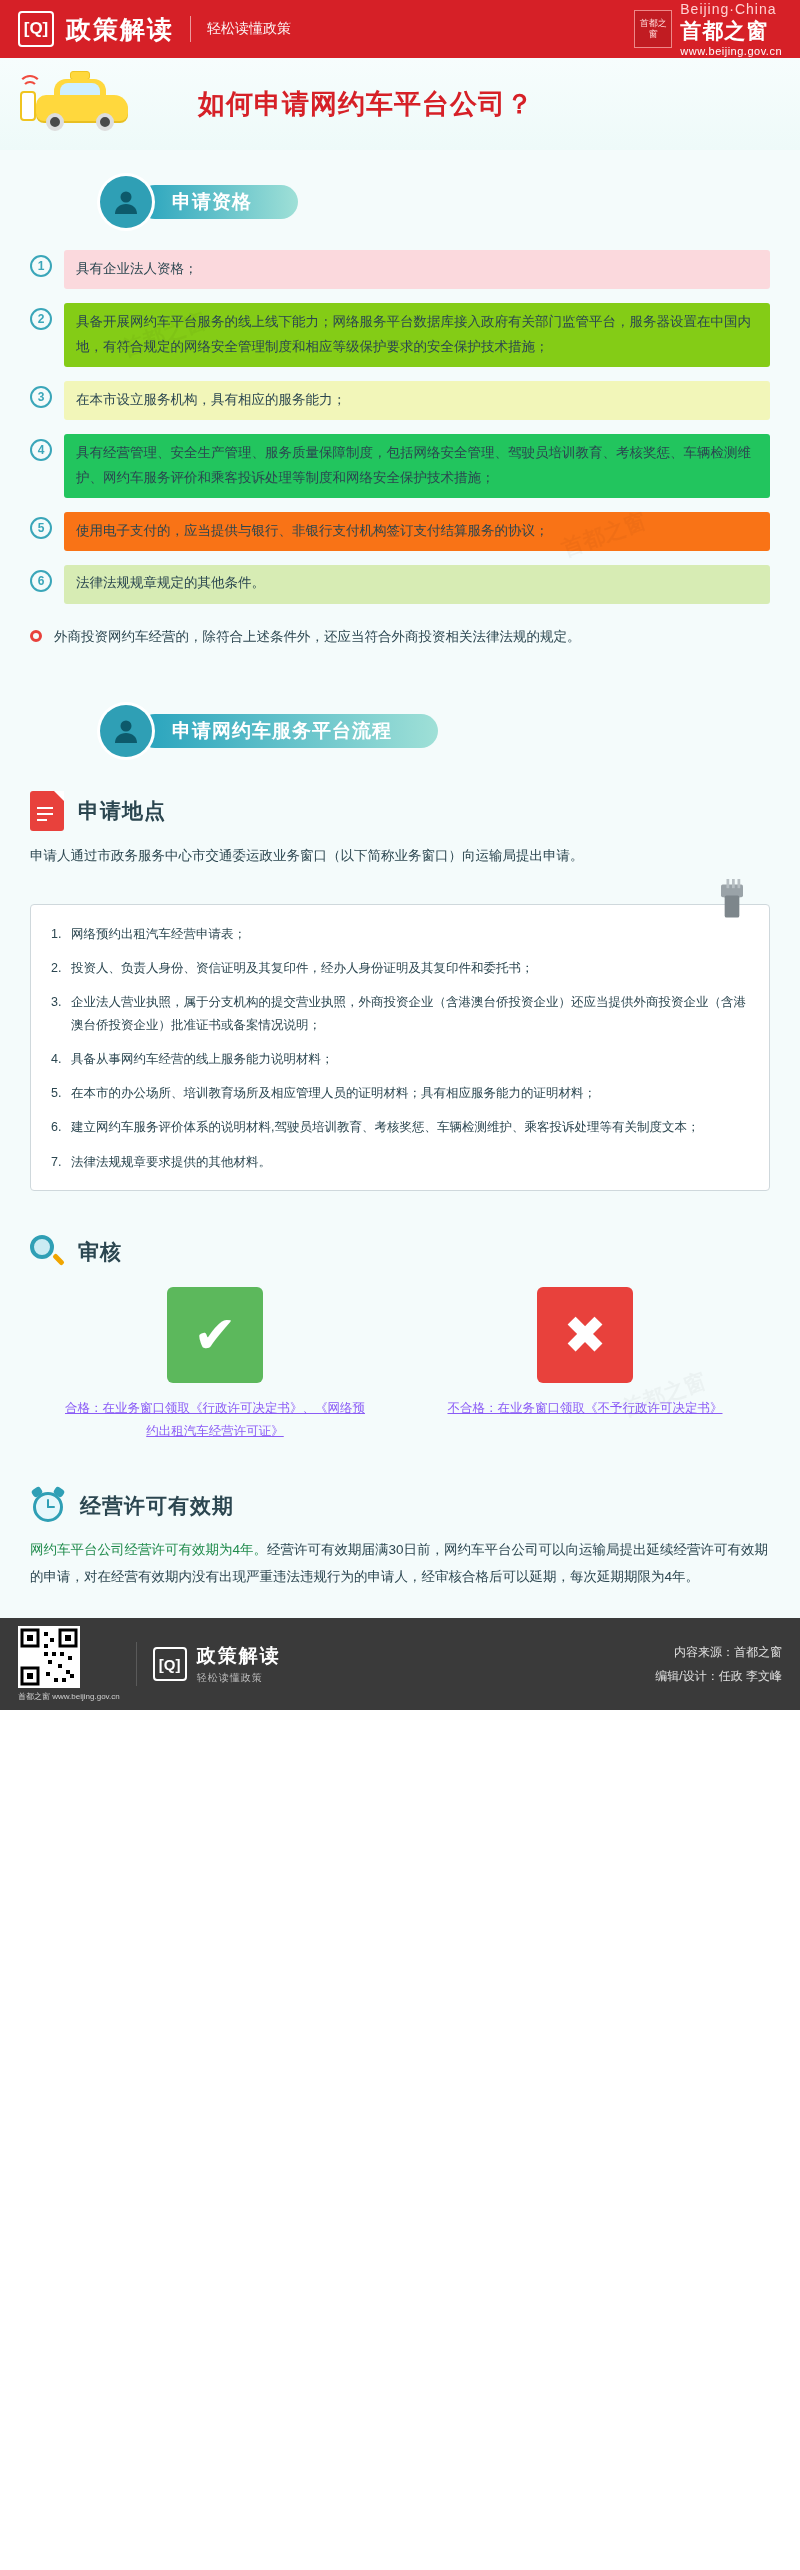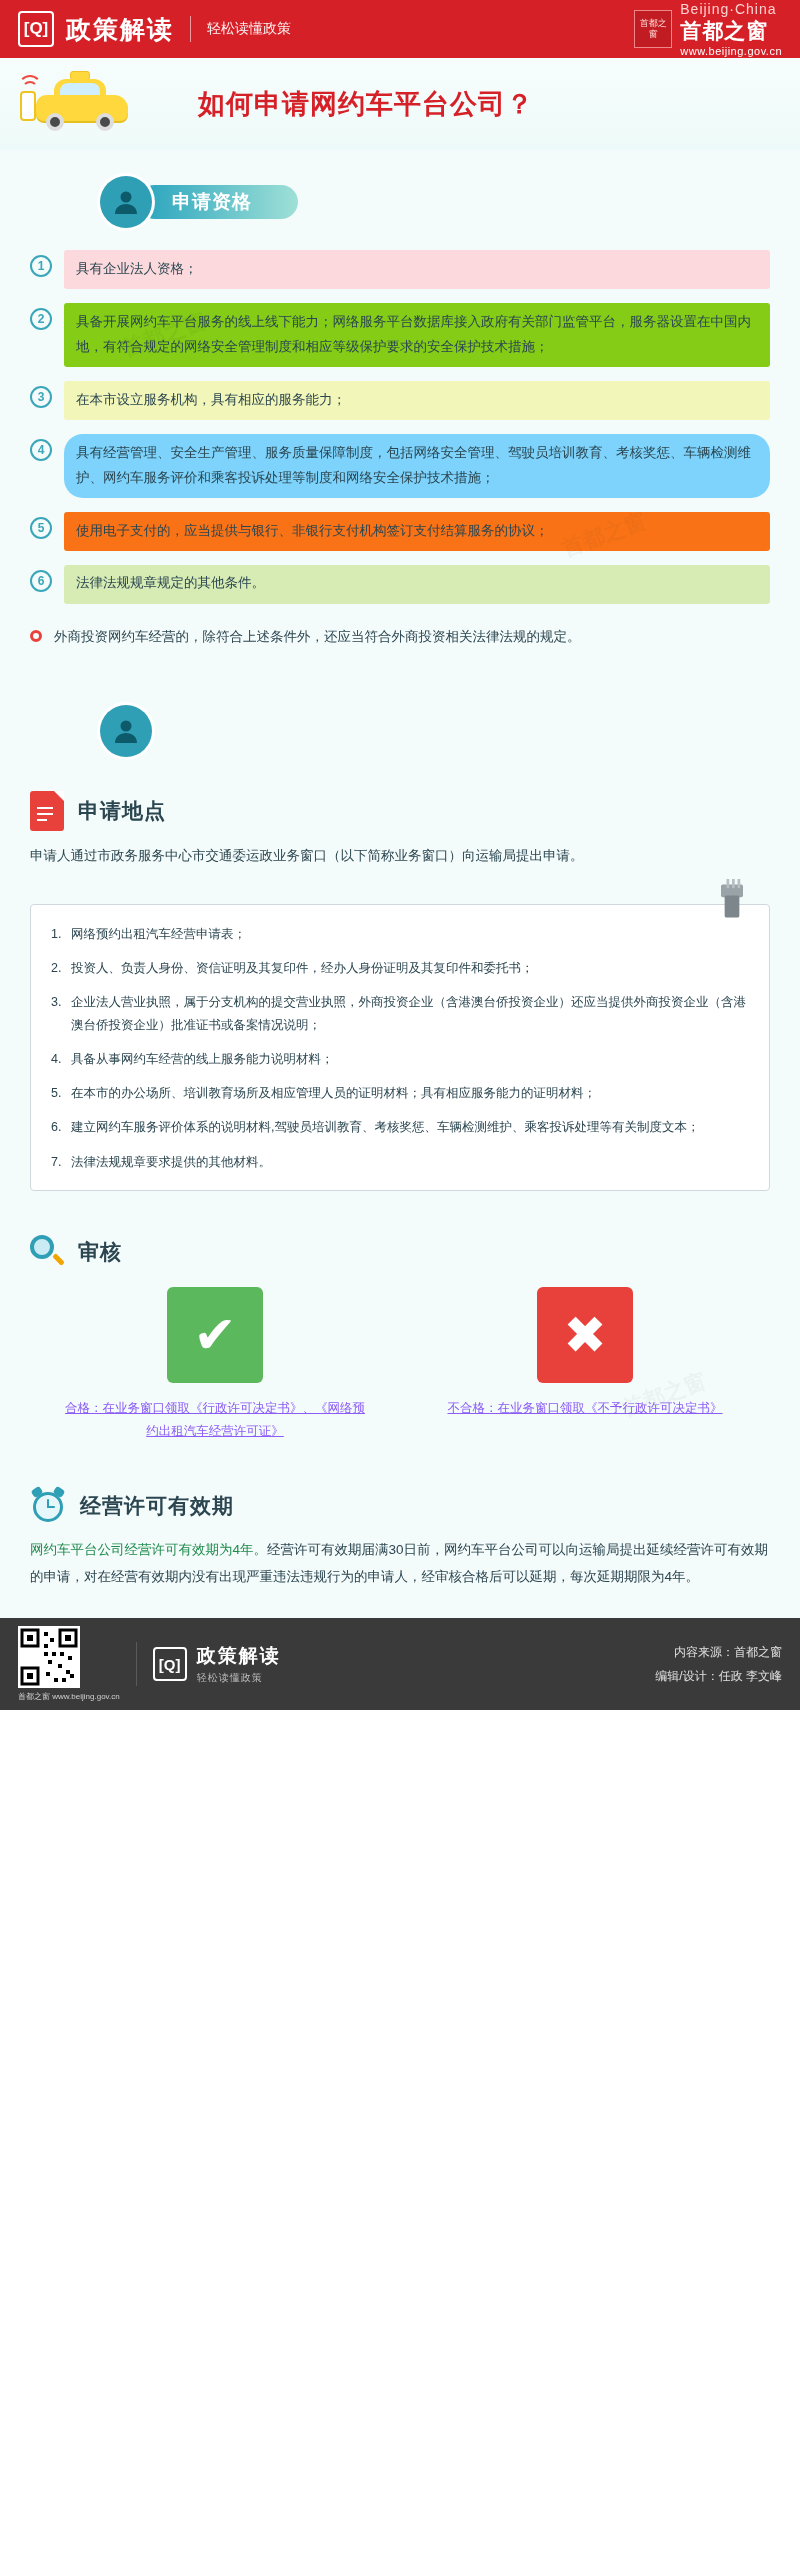--- a/index.html
+++ b/index.html
@@ -114,21 +114,21 @@
     border: 2px solid #3aa6b9; color: #3aa6b9; font-size: 12px; font-weight: bold;
     display: flex; align-items: center; justify-content: center; margin-top: 5px;
   }
   .req-text {
     margin-left: 12px; flex: 1; padding: 7px 12px; border-radius: 3px;
     font-size: 13.5px; line-height: 1.85; color: #2b4650;
   }
   .c1 { background: #fbd9dd; }
   .c2 { background: #84cc16; }
   .c3 { background: #f2f6b9; }
-  .c4 { background: #7dd3fc; border-radius: 19px; }
+  .c4 { background: #22c55e; }
   .c5 { background: #f97316; }
   .c6 { background: #d7ecb4; font-family: Liberation Mono, monospace; }
 
   .note { display: flex; align-items: flex-start; padding: 6px 30px 0 30px; }
   .note-dot {
     flex: none; width: 12px; height: 12px; border-radius: 50%;
     border: 3px solid #e8413c; margin-top: 6px;
   }
   .note-text { margin-left: 12px; font-size: 13.5px; line-height: 1.9; color: #2b4650; }
 
@@ -304,20 +304,21 @@
     <div class="note-text">外商投资网约车经营的，除符合上述条件外，还应当符合外商投资相关法律法规的规定。</div>
   </div>
 
   <div class="sec-head" style="margin-top:56px;">
     <div class="sec-avatar">
       <svg width="30" height="30" viewBox="0 0 30 30">
         <circle cx="15" cy="10" r="5.5" fill="#0d5a6b"></circle>
         <path d="M4 27c0-6.2 4.9-10 11-10s11 3.8 11 10z" fill="#0d5a6b"></path>
       </svg>
     </div>
+    <div class="sec-pill">申请网约车服务平台流程</div>
   </div>
 
   <div class="blk" style="margin-top:34px;">
     <div class="blk-head">
       <div class="doc-icon">
         <div class="doc-line" style="top:16px;"></div>
         <div class="doc-line" style="top:22px;"></div>
         <div class="doc-line" style="top:28px; width:10px;"></div>
       </div>
       <div class="blk-title">申请地点</div>

